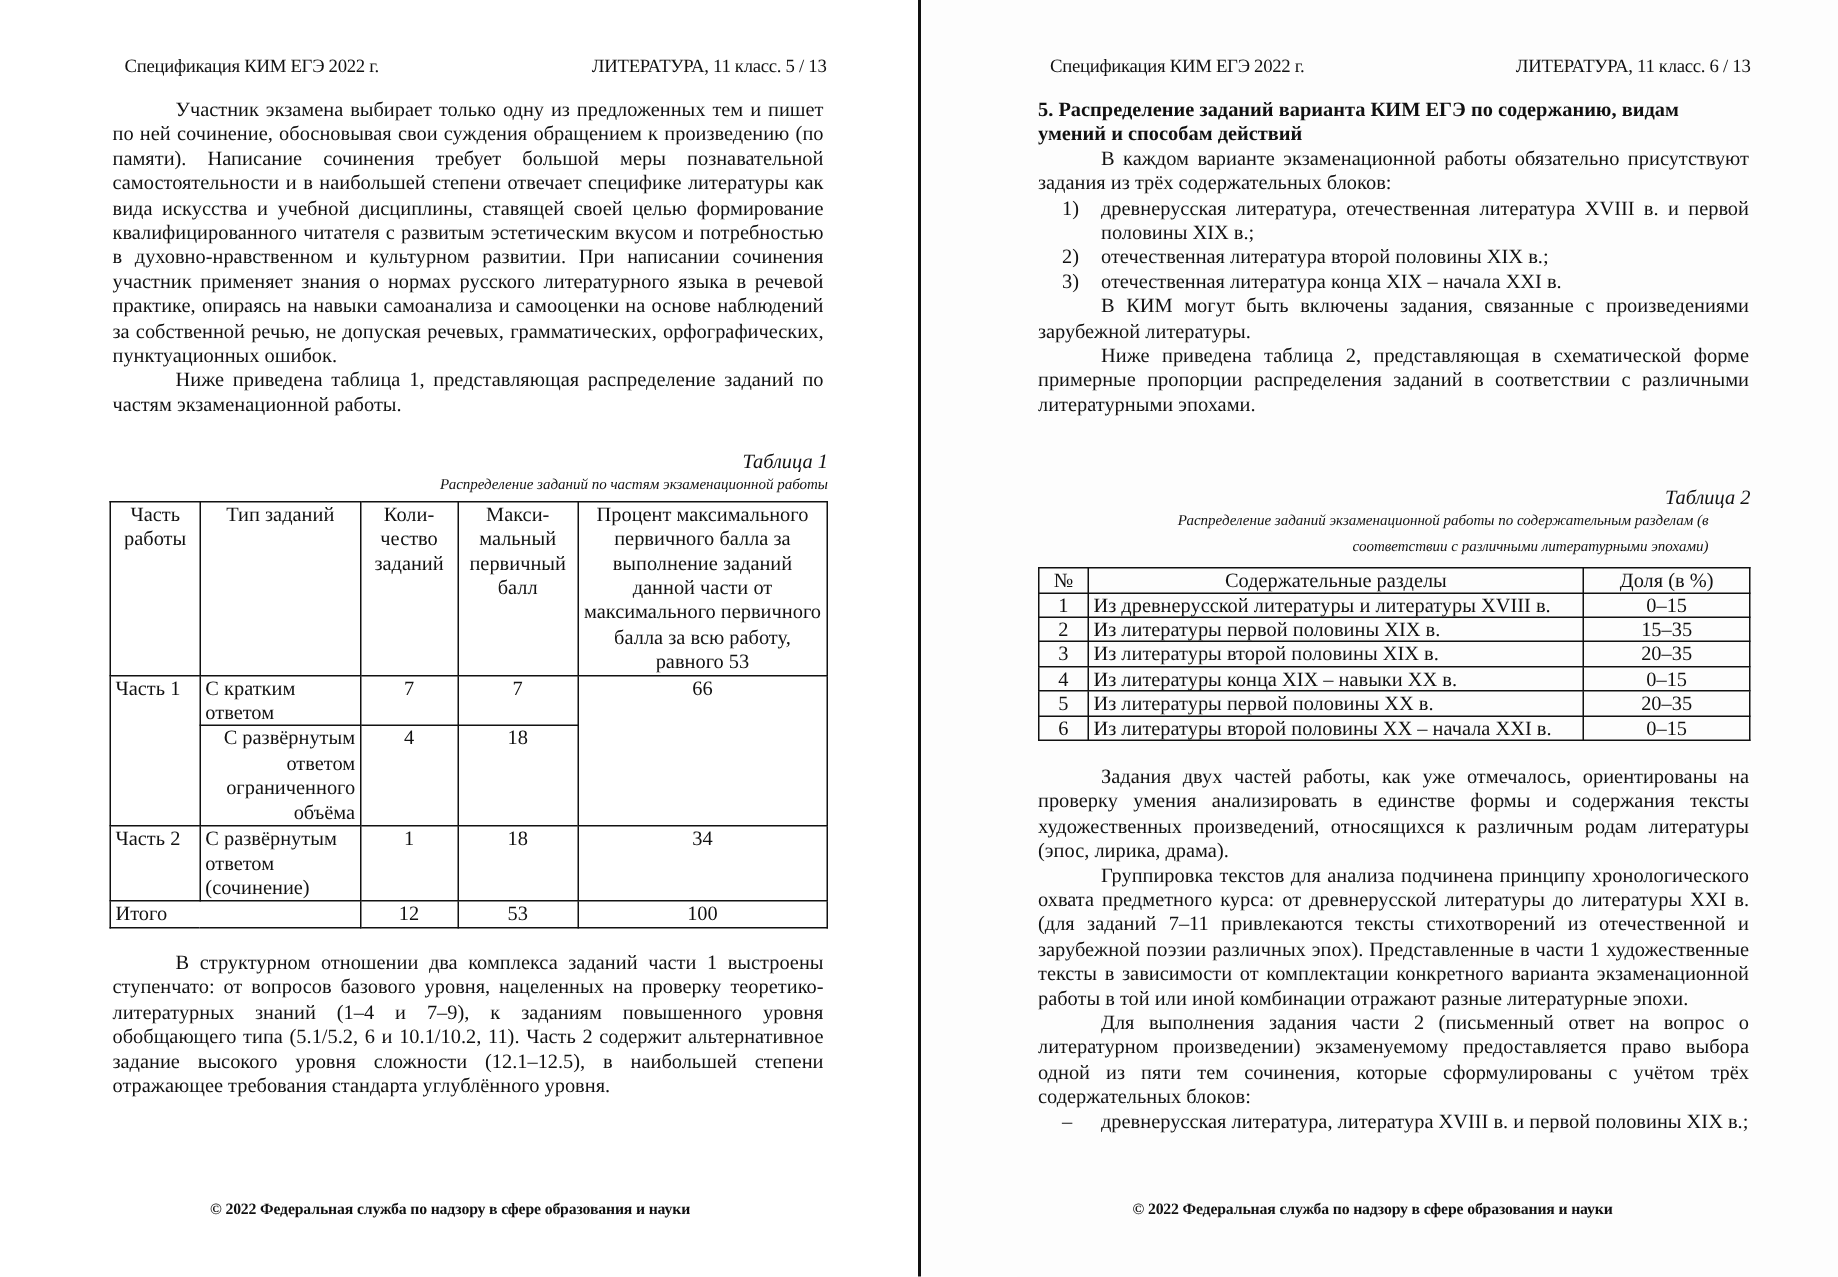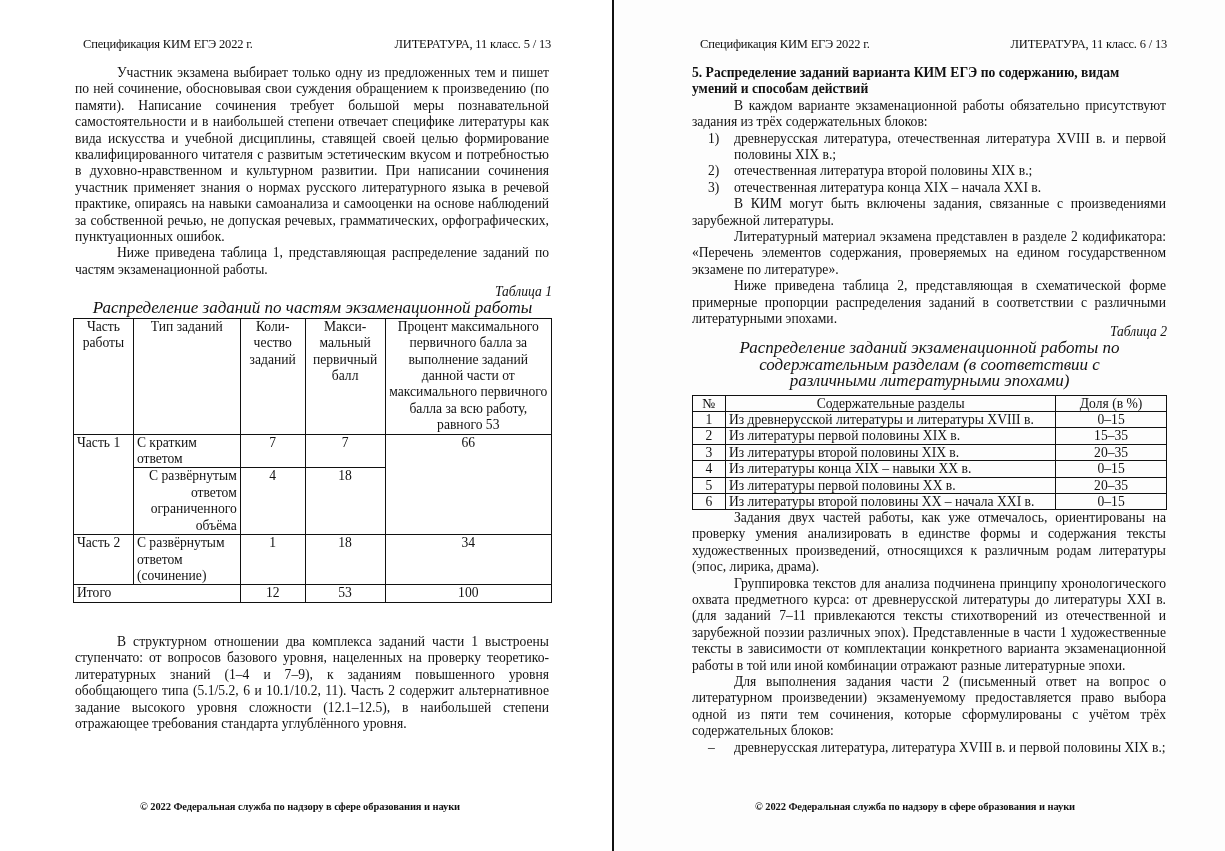--- a/index.html
+++ b/index.html
@@ -17,21 +17,21 @@
       position: absolute; top: 37px; font-size: 12.5px; letter-spacing: -0.2px;
     }
     .footer {
       position: absolute; top: 801px; font-size: 10.5px; font-weight: bold; letter-spacing: -0.1px;
     }
     .txt {
       position: absolute; font-size: 13.6px; line-height: 16.4px; text-align: justify; font-family: Liberation Serif, serif;
     }
     .txt p { margin: 0; text-indent: 42px; }
     .cap-r { text-align: right; font-style: italic; font-size: 13.6px; line-height: 16.4px; }
-    .cap-c { text-align: center; font-style: italic; font-size: 17px; line-height: 16.4px; }
+    .cap-c { text-align: right; font-style: italic; font-size: 10px; line-height: 16.4px; }
     table.t { border-collapse: collapse; font-size: 13.6px; line-height: 16.4px; }
     table.t td { border: 1px solid #111; vertical-align: top; padding: 0 3px; }
     .c { text-align: center; }
     .r { }
     ol.blocks { margin: 0; padding: 0; list-style: none; }
     ol.blocks li { position: relative; padding-left: 42px; }
     ol.blocks li .num { position: absolute; left: 16px; }
     ul.dash { margin: 0; padding: 0; list-style: none; }
     ul.dash li { position: relative; padding-left: 42px; }
     ul.dash li .d { position: absolute; left: 16px; }
@@ -42,21 +42,21 @@
 
 <div class="page page-left">
   <div class="hdr" style="left:83px;">Спецификация КИМ ЕГЭ 2022 г.</div>
   <div class="hdr" style="right:62px;">ЛИТЕРАТУРА, 11 класс.  5 / 13</div>
 
   <div class="txt" style="left:75px; top:65px; width:474px;">
     <p>Участник экзамена выбирает только одну из предложенных тем и пишет по ней сочинение, обосновывая свои суждения обращением к произведению (по памяти). Написание сочинения требует большой меры познавательной самостоятельности и в наибольшей степени отвечает специфике литературы как вида искусства и учебной дисциплины, ставящей своей целью формирование квалифицированного читателя с развитым эстетическим вкусом и потребностью в духовно-нравственном и культурном развитии. При написании сочинения участник применяет знания о нормах русского литературного языка в речевой практике, опираясь на навыки самоанализа и самооценки на основе наблюдений за собственной речью, не допуская речевых, грамматических, орфографических, пунктуационных ошибок.</p>
     <p>Ниже приведена таблица 1, представляющая распределение заданий по частям экзаменационной работы.</p>
   </div>
 
-  <div style="position:absolute; left:73px; top:284px; width:479px;">
+  <div style="position:absolute; left:73px; top:300px; width:479px;">
     <div class="cap-r">Таблица 1</div>
     <div class="cap-c">Распределение заданий по частям экзаменационной работы</div>
     <table class="t" style="width:479px; margin-top:1px;">
       <colgroup>
         <col style="width:60px">
           <col style="width:107px">
           <col style="width:65px">
           <col style="width:80px">
           <col style="width:167px">
       </colgroup>
@@ -112,21 +112,20 @@
 
   <div class="txt" style="left:78px; top:65px; width:474px;">
     <h2 class="sec">5. Распределение заданий варианта КИМ ЕГЭ по содержанию, видам умений и способам действий</h2>
     <p>В каждом варианте экзаменационной работы обязательно присутствуют задания из трёх содержательных блоков:</p>
     <ol class="blocks">
       <li><span class="num">1)</span><span>древнерусская литература, отечественная литература XVIII в. и первой половины XIX в.;</span></li>
       <li><span class="num">2)</span><span>отечественная литература второй половины XIX в.;</span></li>
       <li><span class="num">3)</span><span>отечественная литература конца XIX – начала XXI в.</span></li>
     </ol>
     <p>В КИМ могут быть включены задания, связанные с произведениями зарубежной литературы.</p>
-    <p>Литературный материал экзамена представлен в разделе 2 кодификатора: «Перечень элементов содержания, проверяемых на едином государственном экзамене по литературе».</p>
     <p>Ниже приведена таблица 2, представляющая в схематической форме примерные пропорции распределения заданий в соответствии с различными литературными эпохами.</p>
   </div>
 
   <div style="position:absolute; left:78px; top:324px; width:475px;">
     <div class="cap-r">Таблица 2</div>
     <div class="cap-c" style="padding:0 28px;">Распределение заданий экзаменационной работы по содержательным разделам (в соответствии с различными литературными эпохами)</div>
     <table class="t" style="width:475px; margin-top:5px; line-height:15.4px;">
       <colgroup>
           <col style="width:33px">
           <col style="width:331px">

